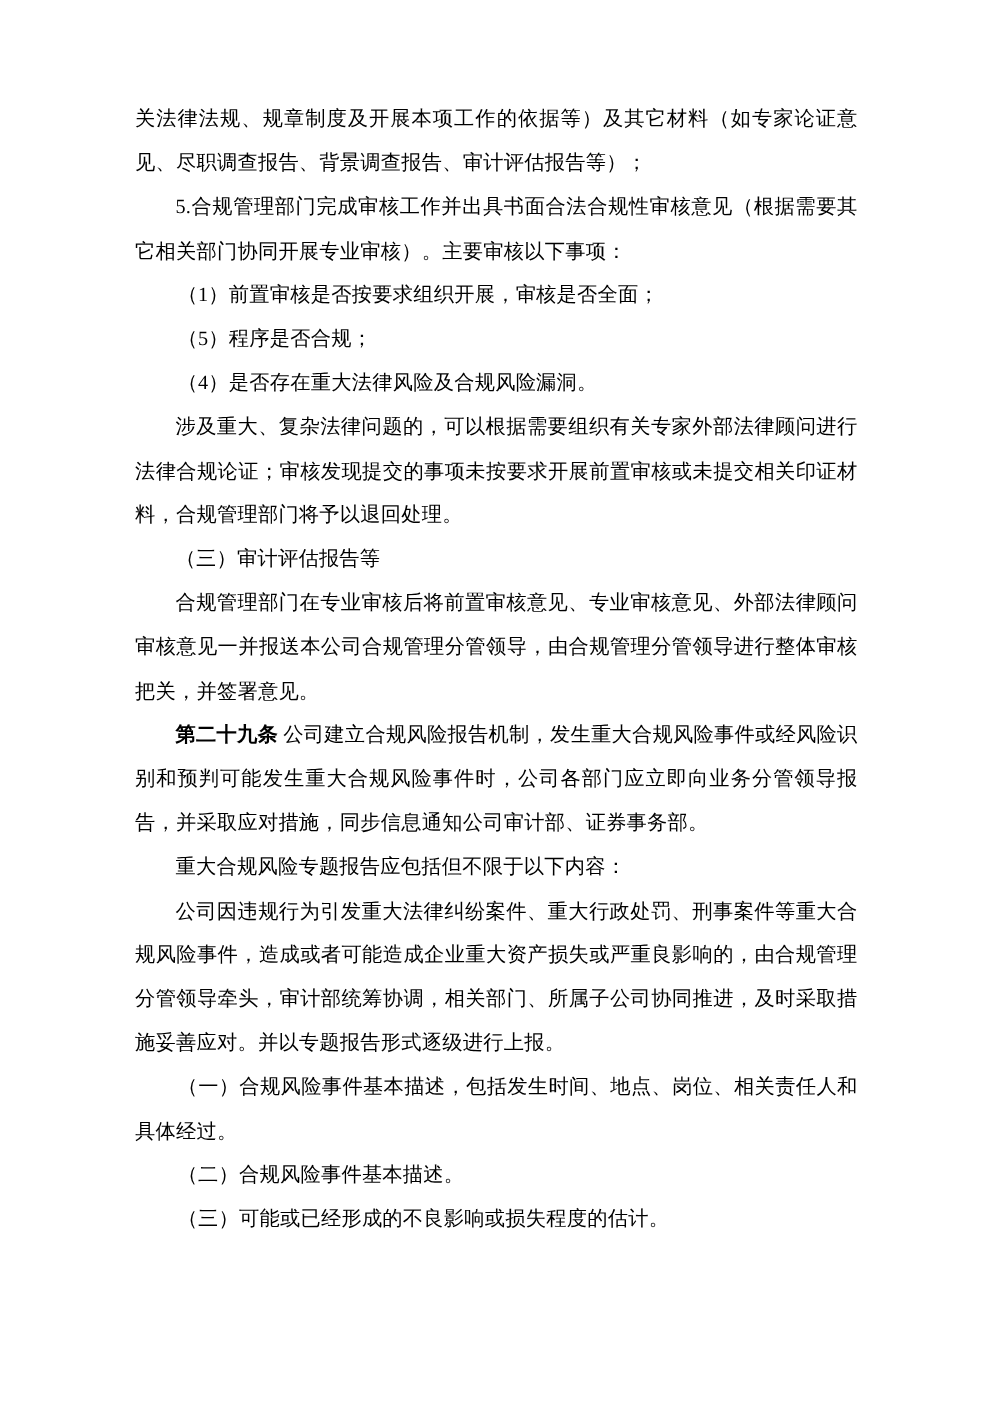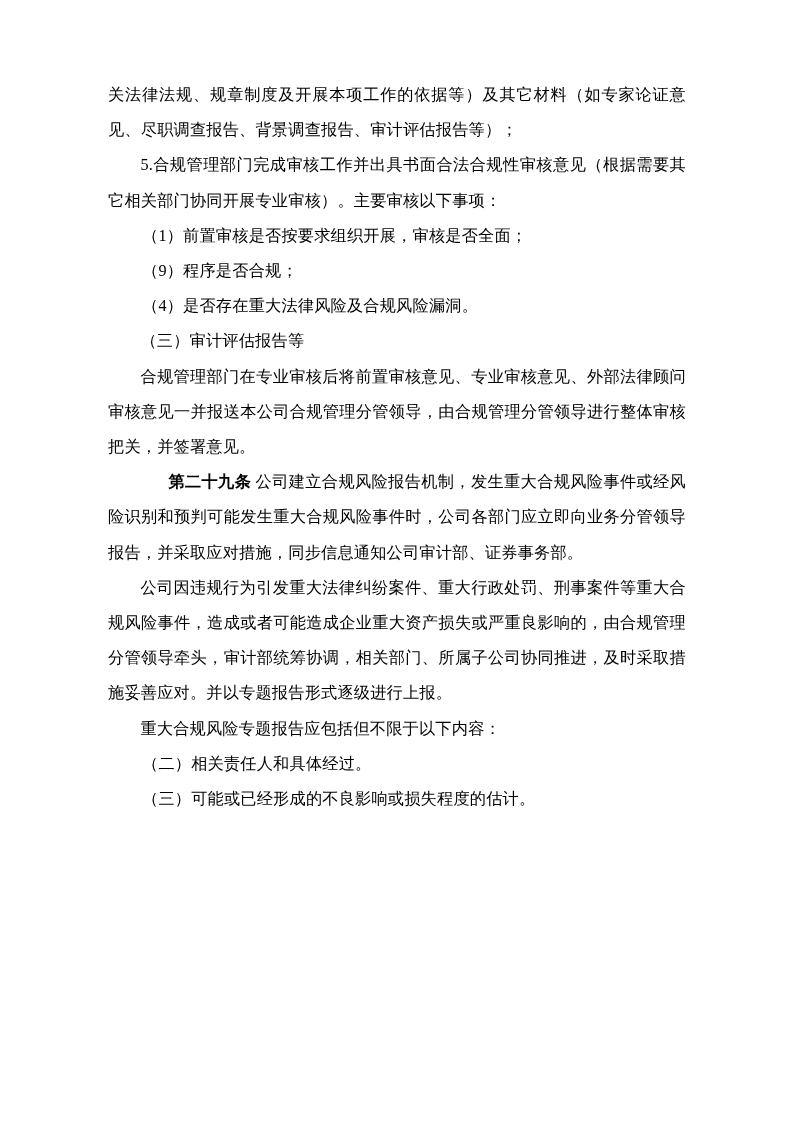--- a/index.html
+++ b/index.html
@@ -35,52 +35,53 @@
   }
   .para.indent2 {
     text-indent: 2em;
   }
   .para.indent3 {
     text-indent: 2.1em;
     font-family: Liberation Serif, serif;
   }
   .bold-lead {
     font-weight: bold;
-    margin-left: 28px;
   }
 </style>
 </head>
 <body>
 
 <div class="page">
   <div class="doc-body">
 
     <p class="para">关法律法规、规章制度及开展本项工作的依据等）及其它材料（如专家论证意见、尽职调查报告、背景调查报告、审计评估报告等）；</p>
 
     <p class="para indent2">5.合规管理部门完成审核工作并出具书面合法合规性审核意见（根据需要其它相关部门协同开展专业审核）。主要审核以下事项：</p>
 
     <p class="para indent3">（1）前置审核是否按要求组织开展，审核是否全面；</p>
 
-    <p class="para indent3">（9）程序是否合规；</p>
+    <p class="para indent3">（5）程序是否合规；</p>
 
 
     <p class="para indent3">（4）是否存在重大法律风险及合规风险漏洞。</p>
 
+    <p class="para indent2">涉及重大、复杂法律问题的，可以根据需要组织有关专家外部法律顾问进行法律合规论证；审核发现提交的事项未按要求开展前置审核或未提交相关印证材料，合规管理部门将予以退回处理。</p>
 
     <p class="para indent2">（三）审计评估报告等</p>
 
 
 
     <p class="para indent2">合规管理部门在专业审核后将前置审核意见、专业审核意见、外部法律顾问审核意见一并报送本公司合规管理分管领导，由合规管理分管领导进行整体审核把关，并签署意见。</p>
 
     <p class="para indent2"><span class="bold-lead">第二十九条</span><span> 公司建立合规风险报告机制，发生重大合规风险事件或经风险识别和预判可能发生重大合规风险事件时，公司各部门应立即向业务分管领导报告，并采取应对措施，同步信息通知公司审计部、证券事务部。</span></p>
 
+    <p class="para indent2">重大合规风险专题报告应包括但不限于以下内容：</p>
+
     <p class="para indent2">公司因违规行为引发重大法律纠纷案件、重大行政处罚、刑事案件等重大合规风险事件，造成或者可能造成企业重大资产损失或严重良影响的，由合规管理分管领导牵头，审计部统筹协调，相关部门、所属子公司协同推进，及时采取措施妥善应对。并以专题报告形式逐级进行上报。</p>
 
-    <p class="para indent2">重大合规风险专题报告应包括但不限于以下内容：</p>
+    <p class="para indent3">（一）合规风险事件基本描述，包括发生时间、地点、岗位、相关责任人和具体经过。</p>
 
-
-    <p class="para indent3">（二）相关责任人和具体经过。</p>
+    <p class="para indent3">（二）合规风险事件基本描述。</p>
 
     <p class="para indent3">（三）可能或已经形成的不良影响或损失程度的估计。</p>
 
   </div>
 </div>
 
 </body></html>

